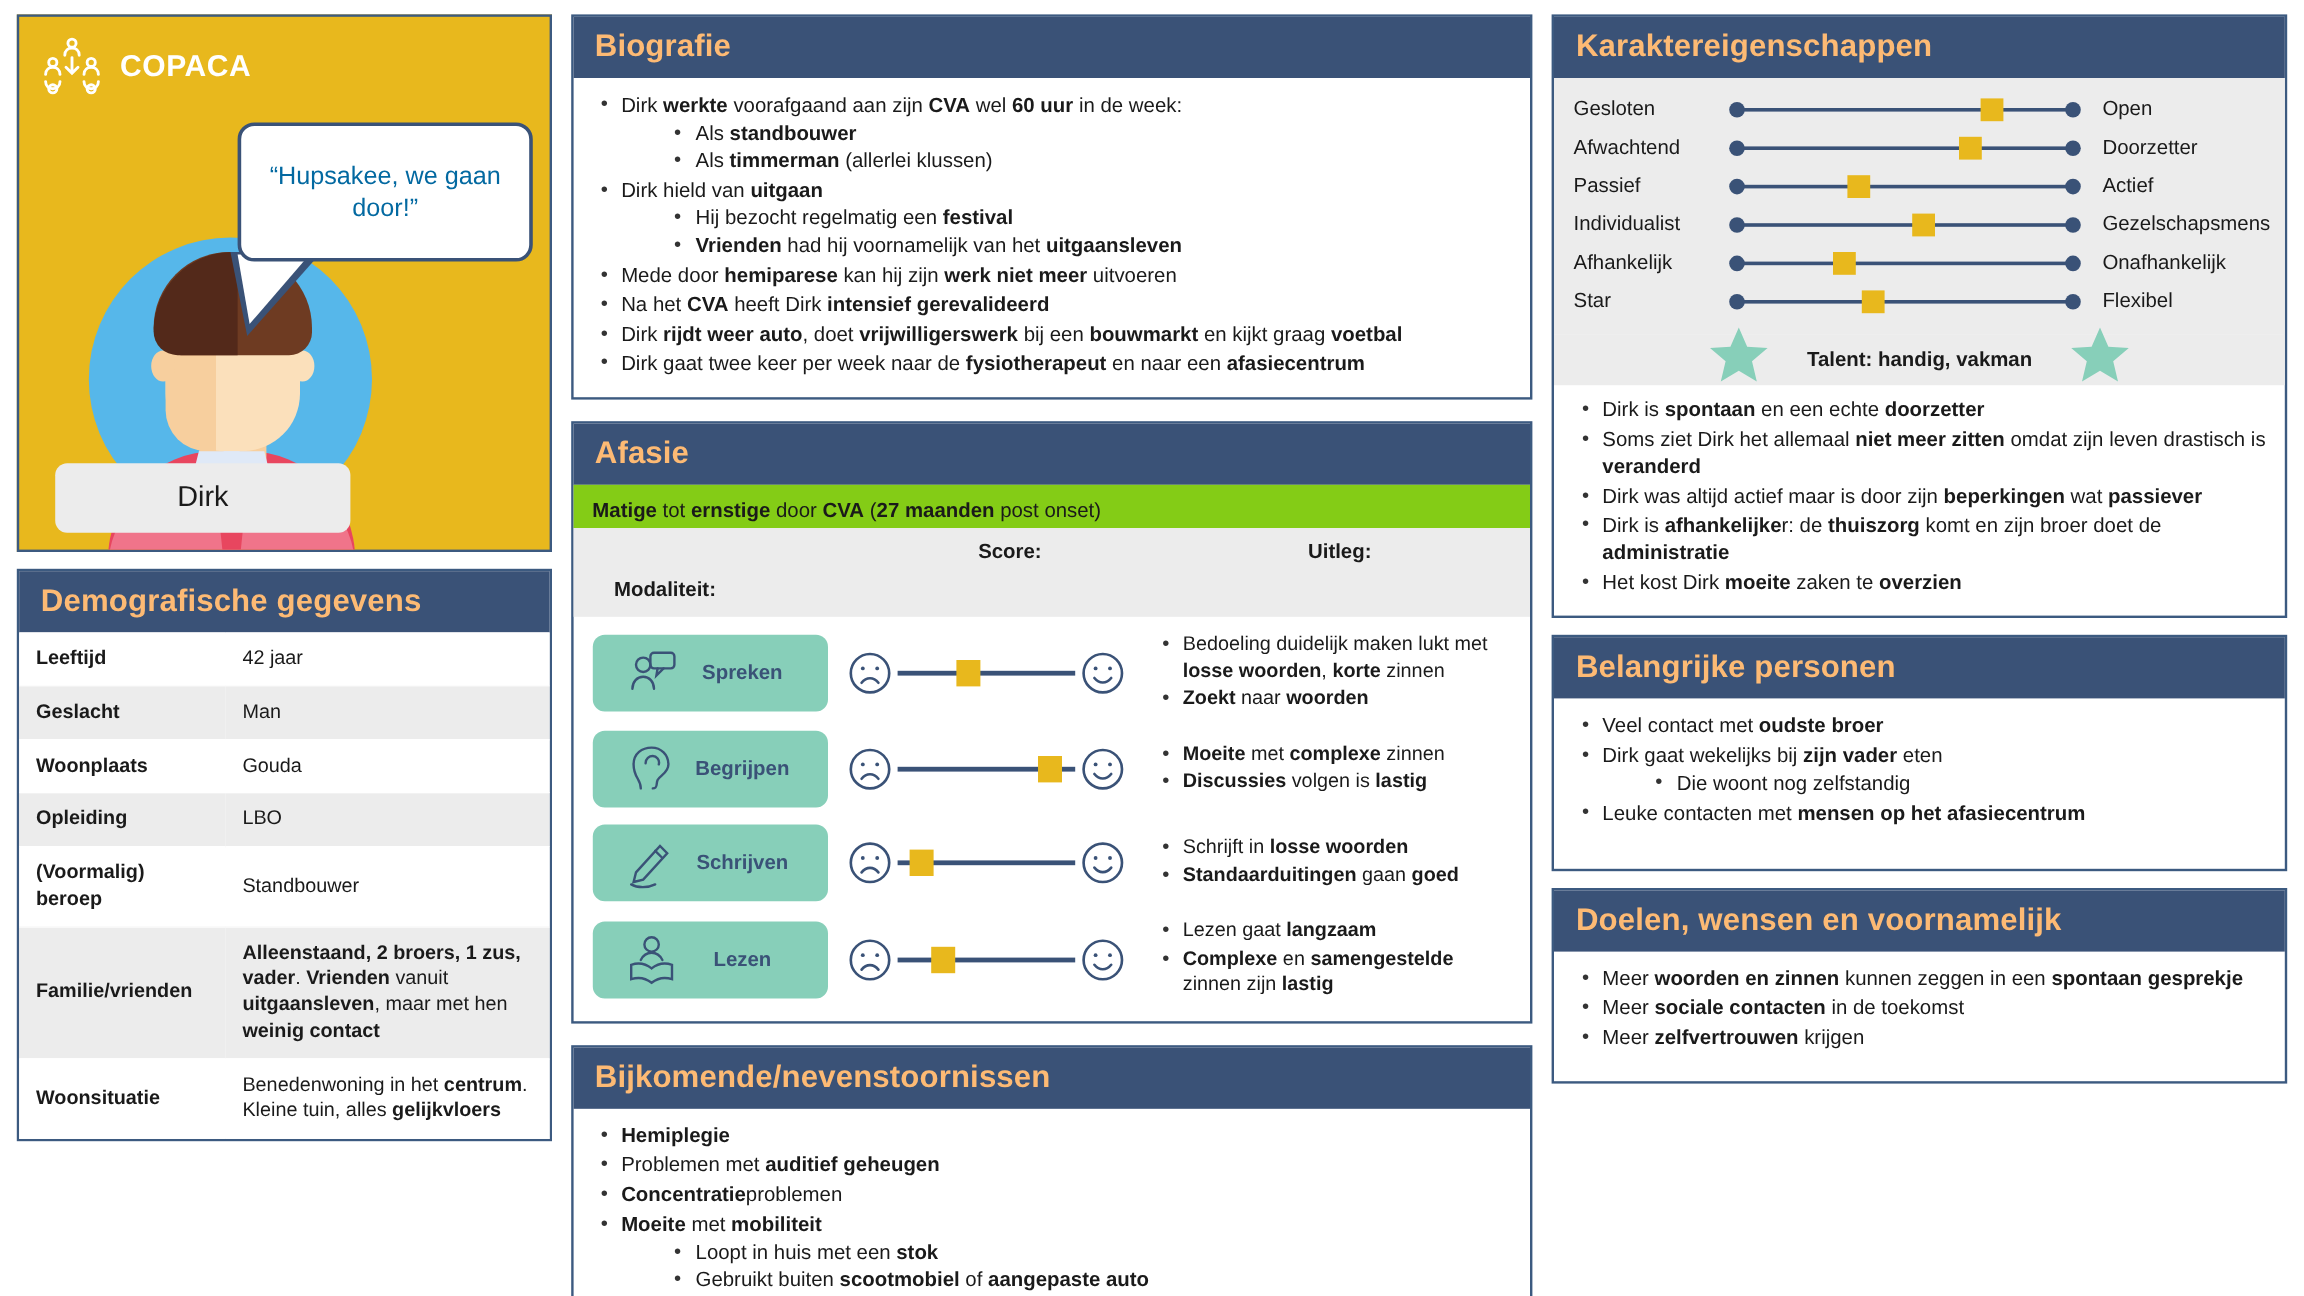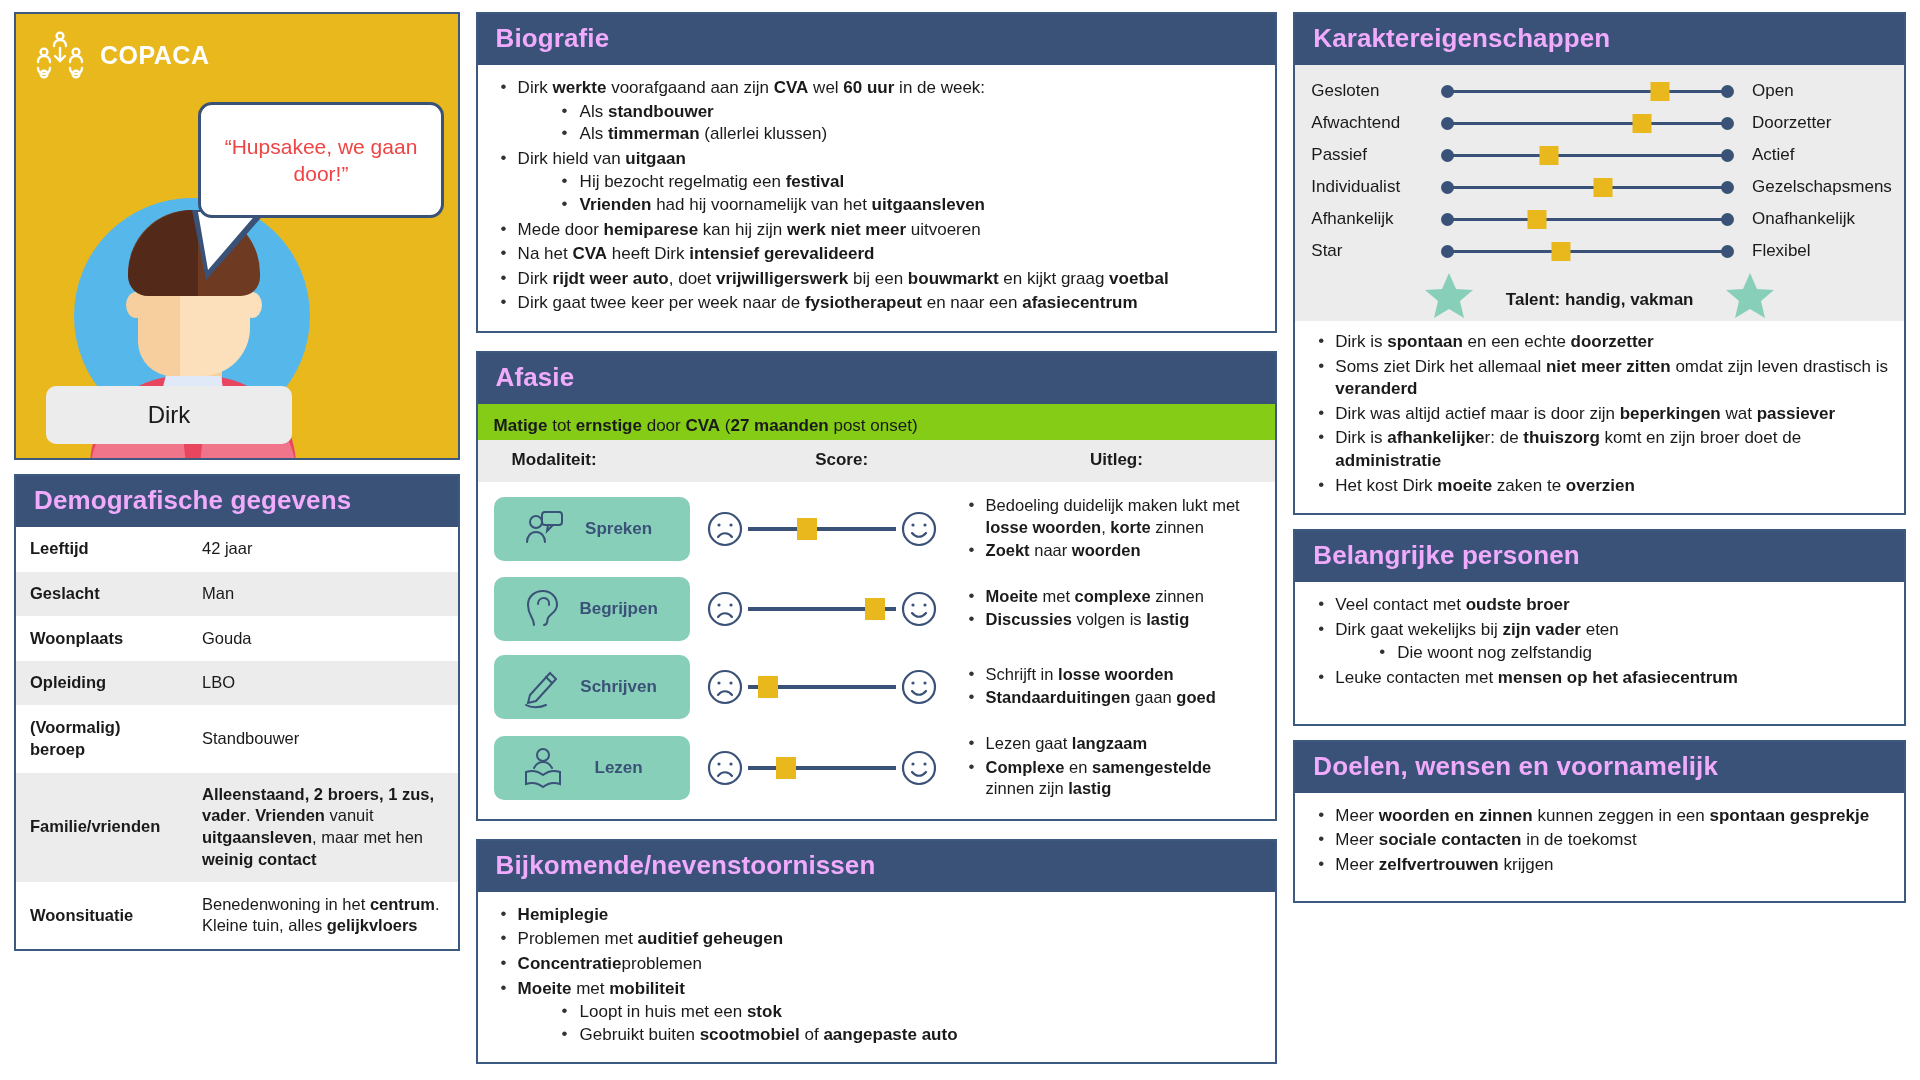--- a/index.html
+++ b/index.html
@@ -16,42 +16,42 @@
     padding: 12px 14px;
   }
   .cols { display: flex; gap: 16px; height: 1056px; }
   .col-left  { width: 448px;  display: flex; flex-direction: column; gap: 14px; }
   .col-mid   { width: 806px;  display: flex; flex-direction: column; gap: 18px; }
   .col-right { width: 616px;  display: flex; flex-direction: column; gap: 14px; }
 
   
   .card { border: 2px solid #3c5a80; background: #fff; }
   .card-head {
-    background: #3a5277; color: #f0abfc;
+    background: #3a5277; color: #fdba74;
     font-size: 26px; font-weight: bold;
     padding: 9px 18px 11px 18px;
     letter-spacing: .1px;
   }
   .card-body { padding: 12px 16px 14px 16px; }
 
   
   .profile {
     position: relative; height: 448px;
     background: #e8b81d; border: 2px solid #3c5a80;
     overflow: hidden;
   }
   .logo-row { position: absolute; top: 16px; left: 18px; display: flex; align-items: center; gap: 14px; }
   .logo-mark { width: 52px; height: 50px; }
   .logo-text { color: #fff; font-size: 25px; font-weight: bold; letter-spacing: .5px; }
 
   .bubble {
     position: absolute; left: 182px; top: 88px; width: 246px; height: 116px;
     background: #fff; border: 3px solid #3a5277; border-radius: 14px;
     display: flex; align-items: center; justify-content: center; text-align: center;
-    font-size: 21px; line-height: 1.3; color: #ef4444; padding: 4px 12px;
+    font-size: 21px; line-height: 1.3; color: #0369a1; padding: 4px 12px;
     z-index: 4;
   }
   .bubble-tail {
     position: absolute; left: 176px; top: 196px; width: 0; height: 0;
     border-left: 14px solid transparent;
     border-right: 62px solid transparent;
     border-top: 70px solid #3a5277;
     z-index: 3;
   }
   .bubble-tail::after {
@@ -127,21 +127,21 @@
     content: "•"; position: absolute; left: 8px; top: -1px; font-size: 17px; color: #333;
   }
   b { font-weight: bold; }
 
   
   .afasie-intro { background: #84cc16; padding: 12px 16px 4px 16px; font-size: 17px; }
   .afasie-colhead {
     background: #ececec; display: flex; padding: 10px 16px 12px 16px;
     font-weight: bold; font-size: 17px;
   }
-  .ah1 { width: 216px; padding-left: 18px; }
+  .ah1 { width: 216px; padding-left: 18px; margin-top: 32px; }
   .ah2 { width: 264px; text-align: center; }
   .ah3 { flex: 1; text-align: center; }
   .afasie-rows { padding: 6px 16px 10px 16px; }
   .arow { display: flex; align-items: center; padding: 7px 0; }
   .mod-chip {
     width: 196px; height: 64px; background: #87cfb9; border-radius: 10px;
     display: flex; align-items: center; gap: 10px; padding: 0 28px;
     color: #3a5277; font-weight: bold; font-size: 17px;
   }
   .mod-chip .chip-ico { width: 44px; height: 44px; flex: none; }

